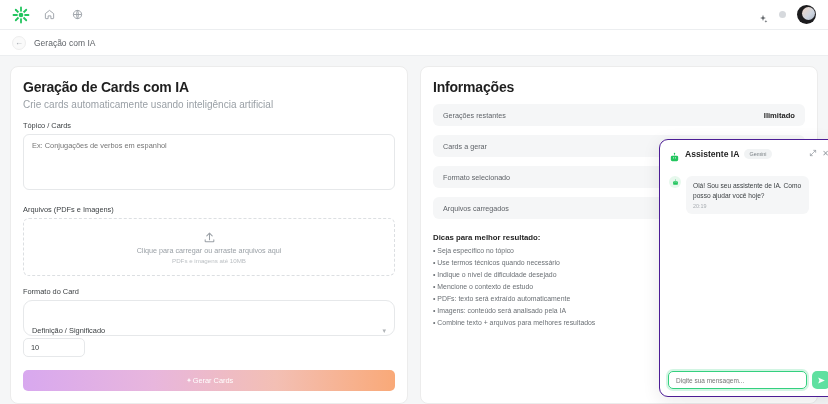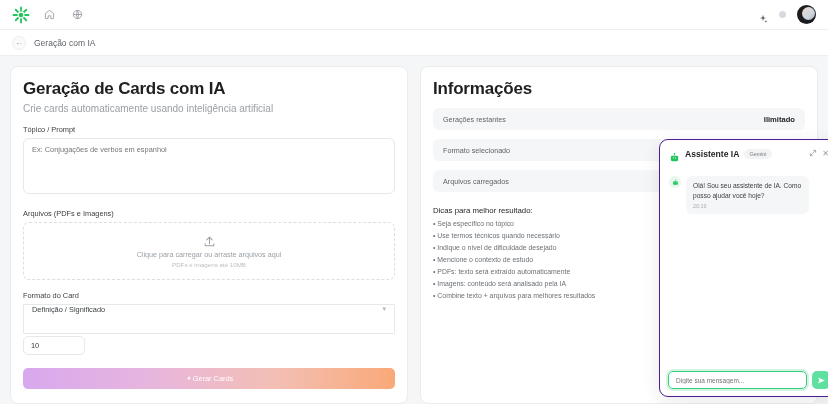--- a/index.html
+++ b/index.html
@@ -60,21 +60,21 @@
   .content {
     display: flex; gap: 12px;
     padding: 10px 10px 0 10px;
     height: calc(404px - 56px);
   }
   .card {
     background: #fff; border: 1px solid #ececec; border-radius: 8px;
     flex: 1; padding: 12px 12px;
   }
 
-  .card-title { font-size: 17px; font-weight: bold; color: #1f1f1f; letter-spacing: -.2px; }
+  .card-title { font-size: 14px; font-weight: bold; color: #1f1f1f; letter-spacing: -.2px; }
   .card-sub { font-size: 10px; color: #9aa0a6; margin-top: 4px; }
 
   .field-label { font-size: 7.4px; color: #3c4043; margin: 11px 0 4px; font-weight: 500; }
 
   .textarea {
     width: 100%; height: 56px;
     border: 1px solid #e6e8ea; border-radius: 6px;
     font-size: 7.4px; color: #b9bdc2;
     padding: 6px 8px; background: #fff; resize: none;
     font-family: "Liberation Sans", sans-serif;
@@ -84,23 +84,23 @@
     border: 1px dashed #dcdfe2; border-radius: 6px;
     height: 58px; display: flex; flex-direction: column;
     align-items: center; justify-content: center; gap: 2px;
     background: #fff;
   }
   .drop svg { width: 13px; height: 13px; color: #9aa0a6; }
   .drop-main { font-size: 7.2px; color: #9aa0a6; }
   .drop-sub { font-size: 6.2px; color: #bcc0c4; }
 
   .select {
-    width: 100%; height: 30px;
-    border: 1px solid #e6e8ea; border-radius: 1px;
-    display: flex; align-items: flex-start; justify-content: space-between;
+    width: 100%; height: 36px;
+    border: 1px solid #e6e8ea; border-radius: 9px;
+    display: flex; align-items: flex-end; justify-content: space-between;
     padding: 0 8px; font-size: 7.4px; color: #3c4043; background: #fff;
   }
   .select .chev { color: #b0b4b8; font-size: 7px; }
 
   .qty {
     width: 62px; height: 19px;
     border: 1px solid #e6e8ea; border-radius: 5px;
     padding: 0 7px; font-size: 7.4px; color: #3c4043;
     background: #fff; font-family: "Liberation Sans", sans-serif;
   }
@@ -118,21 +118,21 @@
   
   .info-row {
     background: #f5f6f7; border-radius: 6px;
     height: 22px; margin-top: 9px;
     display: flex; align-items: center; justify-content: space-between;
     padding: 0 10px;
   }
   .info-k { font-size: 7.2px; color: #5f6368; }
   .info-v { font-size: 7.6px; color: #1f1f1f; font-weight: bold; }
 
-  .tips-title { font-size: 7.8px; font-weight: normal; color: #1f1f1f; margin-top: 14px; }
+  .tips-title { font-size: 7.8px; font-weight: bold; color: #1f1f1f; margin-top: 14px; }
   .tip { font-size: 6.9px; color: #6b7075; margin-top: 5px; }
 
   
   .chat {
     position: absolute; left: 659px; top: 139px;
     width: 180px; height: 258px;
     background: #fff; border: 1px solid #4c1d95; border-radius: 9px;
     box-shadow: 0 4px 18px rgba(0,0,0,.09);
     display: flex; flex-direction: column; overflow: hidden;
   }
@@ -230,21 +230,21 @@
     <span class="backbtn">←</span>
     <span class="crumb-label">Geração com IA</span>
   </div>
 
   <div class="content">
 
     <div class="card">
       <div class="card-title">Geração de Cards com IA</div>
       <div class="card-sub">Crie cards automaticamente usando inteligência artificial</div>
 
-      <div class="field-label">Tópico / Prompt</div>
+      <div class="field-label">Tópico / Cards</div>
       <textarea class="textarea" placeholder="Ex: Conjugações de verbos em espanhol" style=""></textarea>
 
       <div class="field-label">Arquivos (PDFs e Imagens)</div>
       <div class="drop">
         <svg viewBox="0 0 24 24" fill="none" stroke="currentColor" stroke-width="1.9" stroke-linecap="round">
           <path d="M12 16V4"></path>
             <path d="M7 9l5-5 5 5"></path>
           <path d="M4 16v3a1 1 0 0 0 1 1h14a1 1 0 0 0 1-1v-3"></path>
         </svg>
         <div class="drop-main">Clique para carregar ou arraste arquivos aqui</div>
@@ -266,20 +266,24 @@
         <span>Gerar Cards</span>
       </button>
     </div>
 
     <div class="card">
       <div class="card-title">Informações</div>
 
       <div class="info-row">
         <span class="info-k">Gerações restantes</span>
         <span class="info-v">Ilimitado</span>
+      </div>
+      <div class="info-row">
+        <span class="info-k">Cards a gerar</span>
+        <span class="info-v"></span>
       </div>
       <div class="info-row">
         <span class="info-k">Formato selecionado</span>
         <span class="info-v"></span>
       </div>
       <div class="info-row">
         <span class="info-k">Arquivos carregados</span>
         <span class="info-v"></span>
       </div>
 

